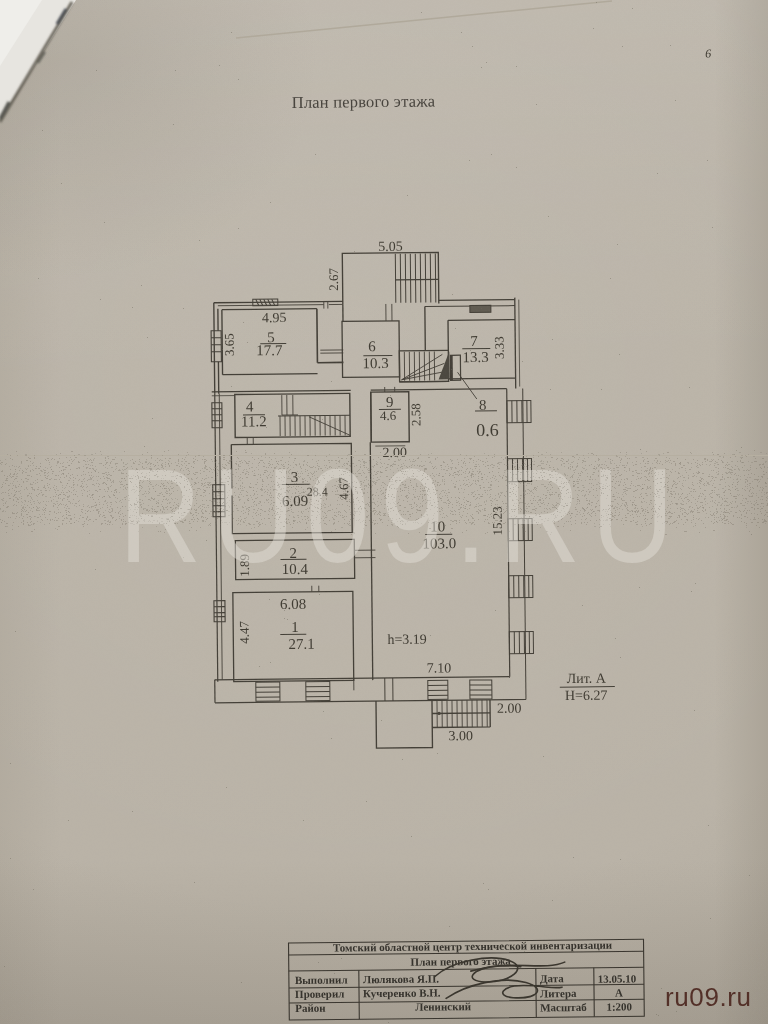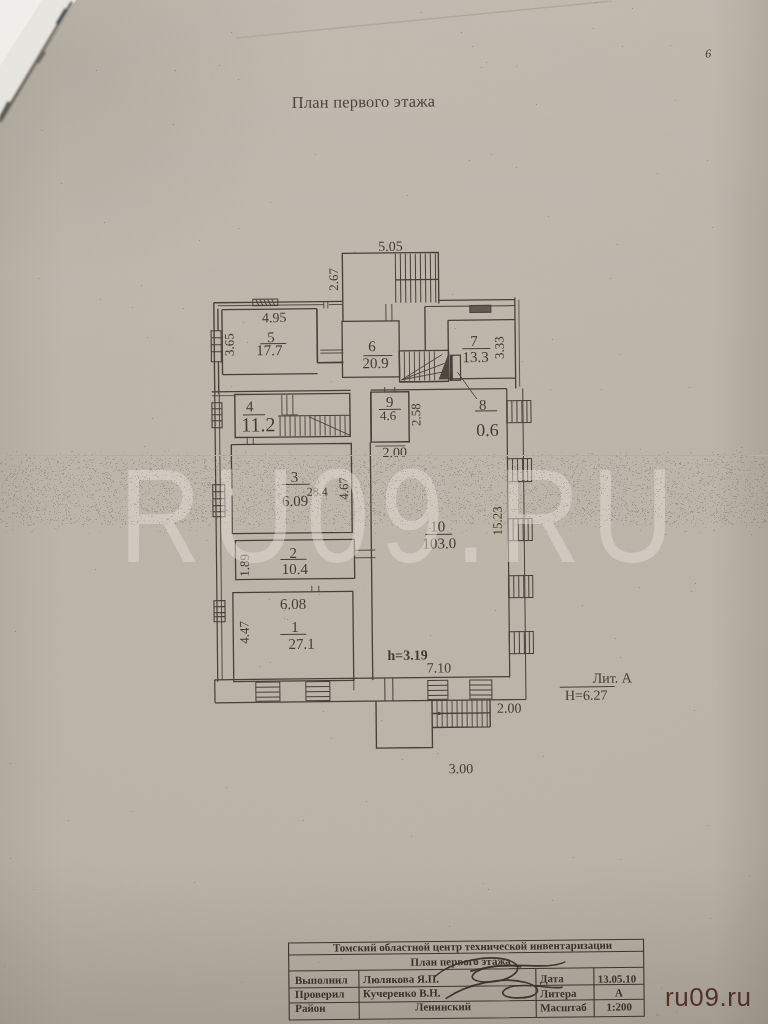--- a/index.html
+++ b/index.html
@@ -175,51 +175,51 @@
   </svg>
 
   <div class="t" style="left:264px;top:309px;">4.95</div>
   <div class="t" style="left:269px;top:328px;font-size:15px;">5</div>
   <div class="t" style="left:258px;top:341px;font-size:15px;">17.7</div>
   <div class="t" style="left:231px;top:330px;font-size:13px;transform:rotate(-90deg);transform-origin:0 0;writing-mode:vertical-rl;text-orientation:mixed;"> </div>
   <div class="t" style="left:220px;top:335px;font-size:13px;transform:rotate(-90deg);">3.65</div>
   <div class="t" style="left:381px;top:239px;">5.05</div>
   <div class="t" style="left:325px;top:271px;font-size:13px;transform:rotate(-90deg);">2.67</div>
   <div class="t" style="left:370px;top:338px;font-size:15px;">6</div>
-  <div class="t" style="left:364px;top:355px;font-size:15px;">20.9</div>
+  <div class="t" style="left:364px;top:355px;font-size:15px;">10.3</div>
   <div class="t" style="left:472px;top:334px;font-size:15px;">7</div>
   <div class="t" style="left:464px;top:350px;font-size:15px;">13.3</div>
   <div class="t" style="left:490px;top:341px;font-size:13px;transform:rotate(-90deg);">3.33</div>
   <div class="t" style="left:480px;top:398px;font-size:15px;">8</div>
   <div class="t" style="left:477px;top:421px;font-size:18px;">0.6</div>
   <div class="t" style="left:247px;top:397px;font-size:15px;">4</div>
-  <div class="t" style="left:242px;top:412px;font-size:20px;font-family:Liberation Serif, serif;">11.2</div>
+  <div class="t" style="left:242px;top:412px;font-size:15px;font-family:Liberation Serif, serif;">11.2</div>
   <div class="t" style="left:387px;top:394px;font-size:15px;">9</div>
   <div class="t" style="left:381px;top:408px;font-size:13px;">4.6</div>
   <div class="t" style="left:406px;top:407px;font-size:13px;transform:rotate(-90deg);">2.58</div>
   <div class="t" style="left:383px;top:445px;">2.00</div>
   <div class="t" style="left:291px;top:468px;font-size:15px;">3</div>
   <div class="t" style="left:283px;top:484px;font-size:12px;margin-left:24px;">28.4</div>
   <div class="t" style="left:282px;top:492px;font-size:15px;">6.09</div>
   <div class="t" style="left:333px;top:480px;font-size:13px;transform:rotate(-90deg);">4.67</div>
   <div class="t" style="left:289px;top:544px;font-size:15px;">2</div>
   <div class="t" style="left:281px;top:560px;font-size:15px;">10.4</div>
   <div class="t" style="left:233px;top:556px;font-size:13px;transform:rotate(-90deg);">1.89</div>
   <div class="t" style="left:279px;top:595px;font-size:15px;">6.08</div>
   <div class="t" style="left:290px;top:618px;font-size:15px;">1</div>
   <div class="t" style="left:287px;top:635px;font-size:15px;">27.1</div>
   <div class="t" style="left:232px;top:623px;font-size:13px;transform:rotate(-90deg);">4.47</div>
   <div class="t" style="left:430px;top:519px;font-size:15px;">10</div>
   <div class="t" style="left:422px;top:536px;font-size:15px;">103.0</div>
   <div class="t" style="left:483px;top:514px;font-size:13px;transform:rotate(-90deg);">15.23</div>
-  <div class="t" style="left:386px;top:648px;font-weight:bold;">h=3.19</div>
+  <div class="t" style="left:386px;top:632px;">h=3.19</div>
   <div class="t" style="left:425px;top:661px;">7.10</div>
-  <div class="t" style="left:446px;top:729px;margin-top:33px;">3.00</div>
+  <div class="t" style="left:446px;top:729px;">3.00</div>
   <div class="t" style="left:495px;top:702px;">2.00</div>
-  <div class="t" style="left:591px;top:673px;font-family:Liberation Serif, serif;">Лит. А</div>
+  <div class="t" style="left:565px;top:673px;font-family:Liberation Serif, serif;">Лит. А</div>
   <div class="t" style="left:563px;top:690px;">Н=6.27</div>
 
   <div class="t" style="left:710px;top:50px;font-size:12px;font-style:italic;">6</div>
 
   <svg id="tbl" width="768" height="1024" viewBox="0 0 768 1024">
     <g stroke="#37332c" stroke-width="1.1" fill="none">
       <rect x="284" y="942" width="355" height="77"></rect>
       <path d="M284,954 H639 M284,970 H639 M284,987 H639 M284,1002 H639"></path>
       <path d="M354,970 V1019 M531,970 V1019 M589,970 V1019"></path>
     </g>

